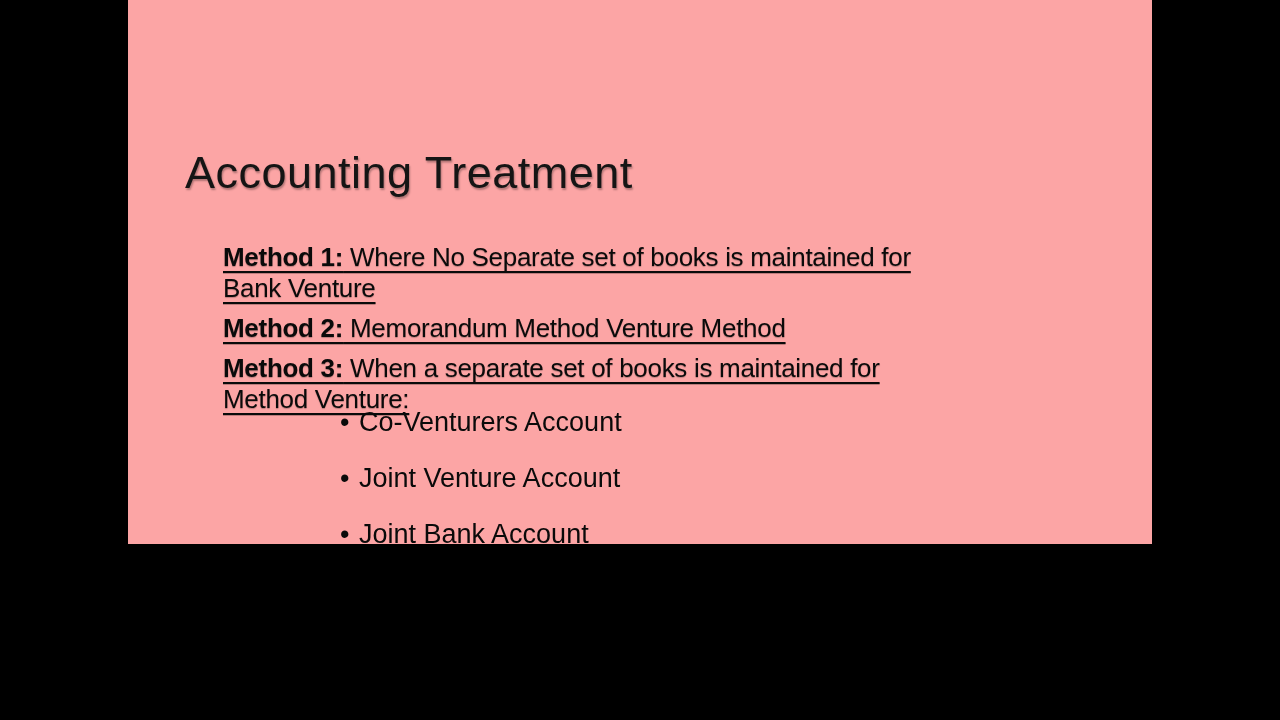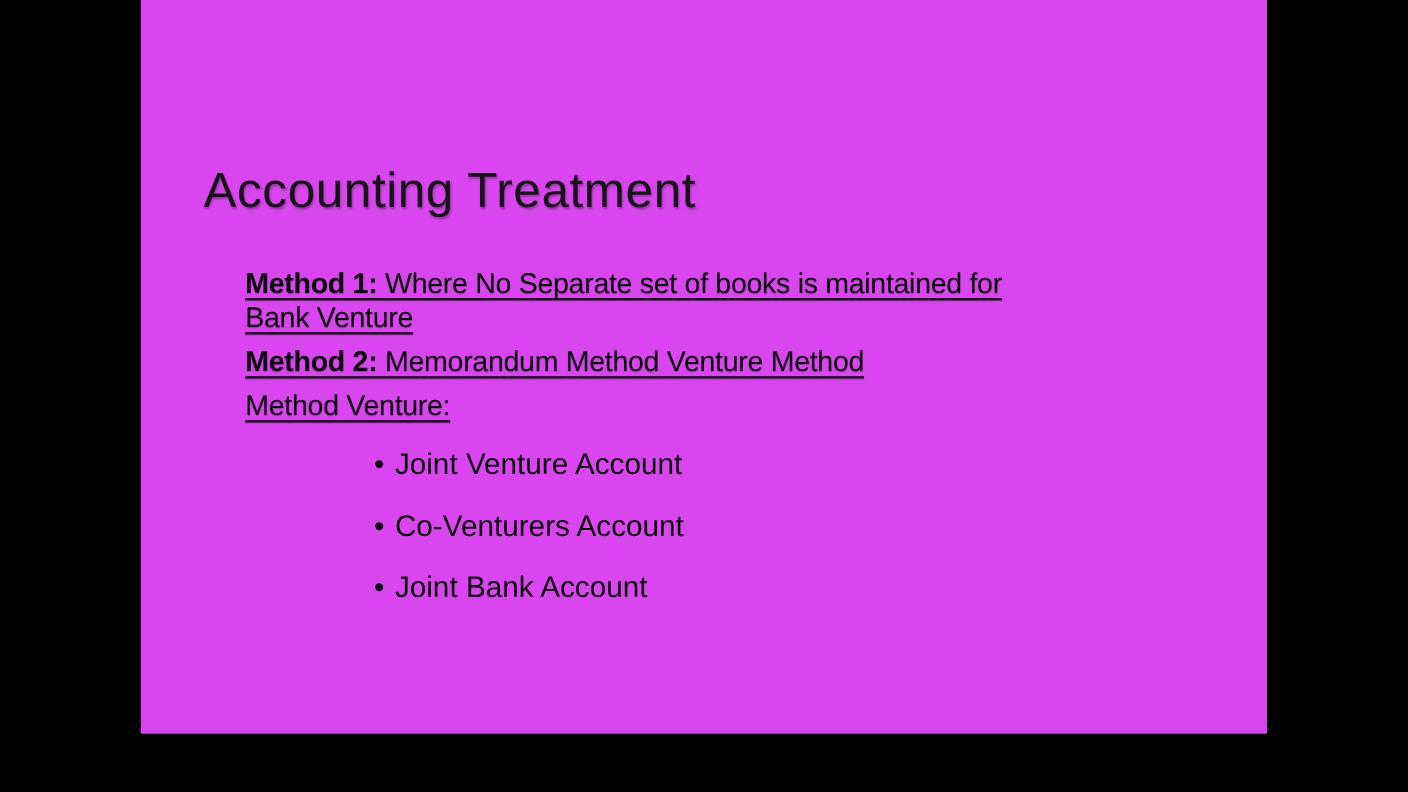--- a/index.html
+++ b/index.html
@@ -23,22 +23,22 @@
     height: 720px;
     background: #000000;
   }
   .letterbox-left  { left: 0; width: 128px; }
   .letterbox-right { right: 0; width: 128px; }
   .slide {
     position: absolute;
     left: 128px;
     top: 0;
     width: 1024px;
-    height: 667px;
-    background: #d946ef;
+    height: 544px;
+    background: #fca5a5;
     color: #000000;
   }
   .slide-title {
     position: absolute;
     left: 57px;
     top: 150px;
     font-size: 45px;
     font-weight: 400;
     line-height: 1;
     letter-spacing: 0.5px;
@@ -99,30 +99,31 @@
     <div class="methods">
       <div class="method-item">
         <span class="method-line"><span class="method-label">Method 1:</span><span> Where No Separate set of books is maintained for</span></span>
         <span class="method-line">Bank Venture</span>
       </div>
       <div class="method-item">
         <span class="method-line"><span class="method-label">Method 2:</span><span> Memorandum Method Venture Method</span></span>
 
       </div>
       <div class="method-item">
+        <span class="method-line"><span class="method-label">Method 3:</span><span> When a separate set of books is maintained for</span></span>
         <span class="method-line">Method Venture:</span>
       </div>
     </div>
 
     <div class="bullets">
       <div class="bullet-item">
-        <span class="bullet-marker">•</span><span>Joint Venture Account</span>
+        <span class="bullet-marker">•</span><span>Co-Venturers Account</span>
       </div>
       <div class="bullet-item">
-        <span class="bullet-marker">•</span><span>Co-Venturers Account</span>
+        <span class="bullet-marker">•</span><span>Joint Venture Account</span>
       </div>
       <div class="bullet-item">
         <span class="bullet-marker">•</span><span>Joint Bank Account</span>
       </div>
     </div>
   </div>
 
   <div class="letterbox letterbox-right"></div>
 </div>
 

